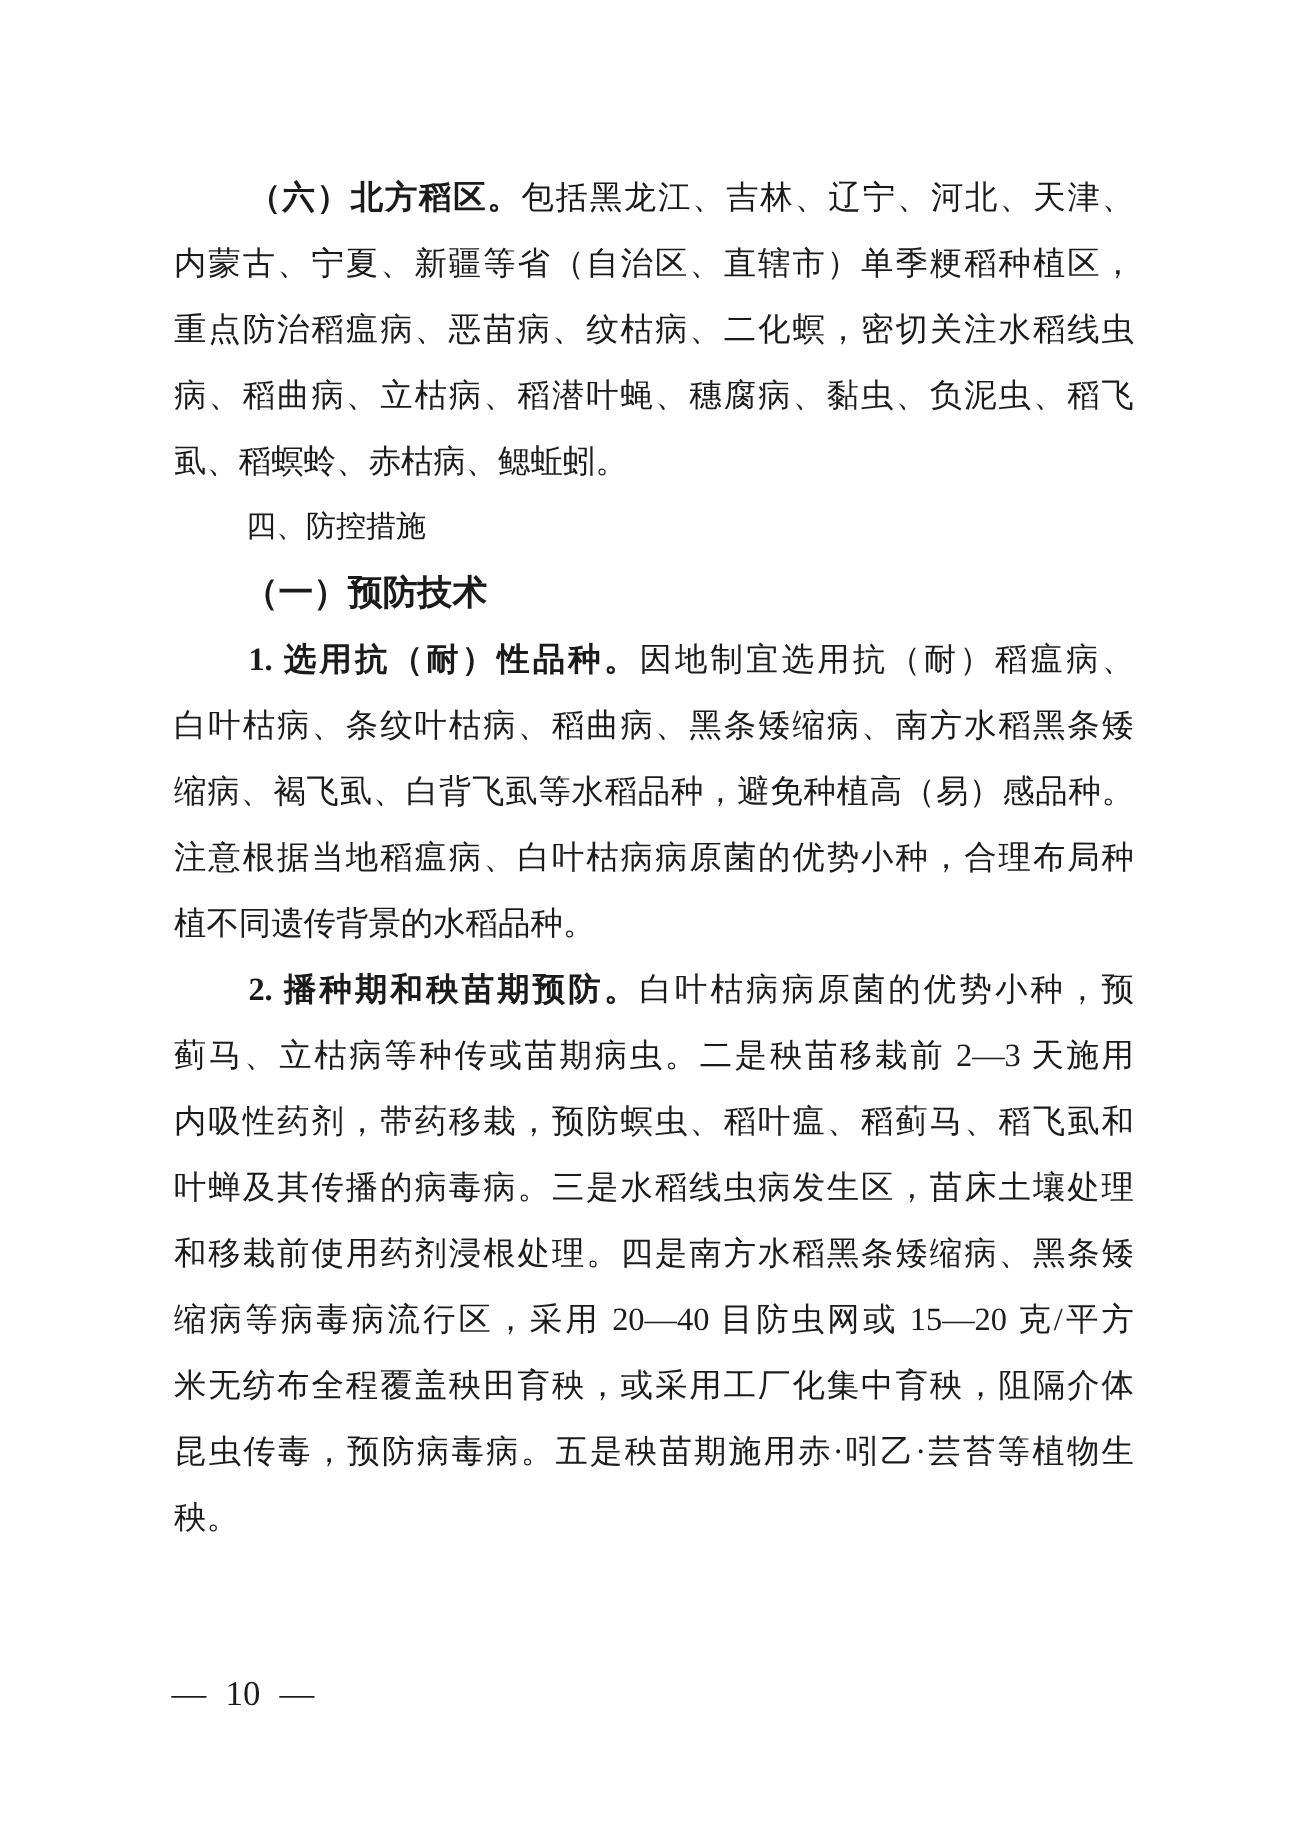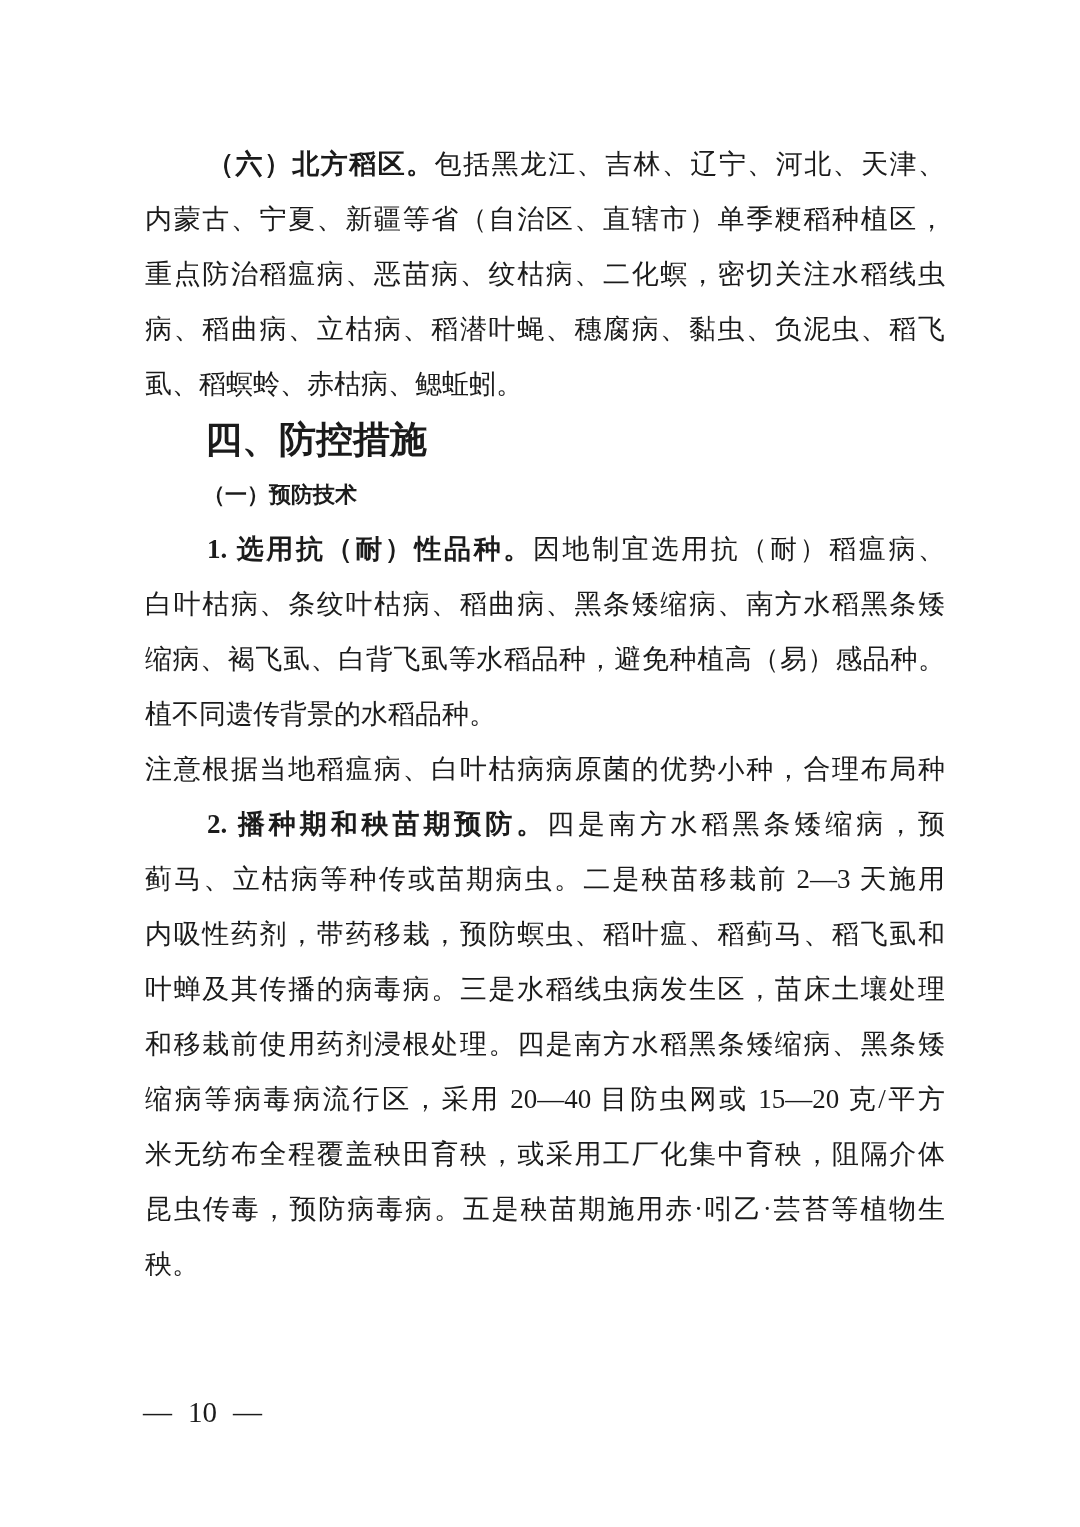--- a/index.html
+++ b/index.html
@@ -25,28 +25,28 @@
     text-align:justify;
     text-align-last:justify;
     overflow:hidden;
   }
   .line span{display:inline;}
   .indent{text-indent:62px;}
   .para-end{text-align-last:left;}
   .b{font-weight:bold;}
   .h-hei{
     font-family:"Liberation Sans","DejaVu Sans",sans-serif;
-    font-weight:bold;
-    font-size:37px;
+    font-weight:normal;
+    font-size:25px;
     text-align-last:left;
     text-indent:60px;
   }
   .h-kai{
     font-weight:bold;
-    font-size:22px;
+    font-size:29px;
     text-align-last:left;
     text-indent:58px;
   }
   .footer{
     position:absolute;
     left:143px;
     top:1392px;
     font-size:29px;
     line-height:40px;
     color:#1b1b1b;
@@ -65,24 +65,24 @@
     <div class="line"><span>重点防治稻瘟病、恶苗病、纹枯病、二化螟，密切关注水稻线虫</span></div>
     <div class="line"><span>病、稻曲病、立枯病、稻潜叶蝇、穗腐病、黏虫、负泥虫、稻飞</span></div>
     <div class="line para-end"><span>虱、稻螟蛉、赤枯病、鳃蚯蚓。</span></div>
 
     <div class="line h-hei"><span>四、防控措施</span></div>
     <div class="line h-kai"><span>（一）预防技术</span></div>
 
     <div class="line indent"><span class="b">1. 选用抗（耐）性品种。</span><span>因地制宜选用抗（耐）稻瘟病、</span></div>
     <div class="line"><span>白叶枯病、条纹叶枯病、稻曲病、黑条矮缩病、南方水稻黑条矮</span></div>
     <div class="line"><span>缩病、褐飞虱、白背飞虱等水稻品种，避免种植高（易）感品种。</span></div>
+    <div class="line"><span>注意根据当地稻瘟病、白叶枯病病原菌的优势小种，合理布局种</span></div>
     <div class="line para-end"><span>植不同遗传背景的水稻品种。</span></div>
-    <div class="line"><span>注意根据当地稻瘟病、白叶枯病病原菌的优势小种，合理布局种</span></div>
 
-    <div class="line indent"><span class="b">2. 播种期和秧苗期预防。</span><span>四是南方水稻黑条矮缩病，预</span></div>
+    <div class="line indent"><span class="b">2. 播种期和秧苗期预防。</span><span>白叶枯病病原菌的优势小种，预</span></div>
     <div class="line"><span>蓟马、立枯病等种传或苗期病虫。二是秧苗移栽前 2—3 天施用</span></div>
     <div class="line"><span>内吸性药剂，带药移栽，预防螟虫、稻叶瘟、稻蓟马、稻飞虱和</span></div>
     <div class="line"><span>叶蝉及其传播的病毒病。三是水稻线虫病发生区，苗床土壤处理</span></div>
     <div class="line"><span>和移栽前使用药剂浸根处理。四是南方水稻黑条矮缩病、黑条矮</span></div>
     <div class="line"><span>缩病等病毒病流行区，采用 20—40 目防虫网或 15—20 克/平方</span></div>
     <div class="line"><span>米无纺布全程覆盖秧田育秧，或采用工厂化集中育秧，阻隔介体</span></div>
     <div class="line"><span>昆虫传毒，预防病毒病。五是秧苗期施用赤·吲乙·芸苔等植物生</span></div>
     <div class="line para-end"><span>秧。</span></div>
 
   </div>

